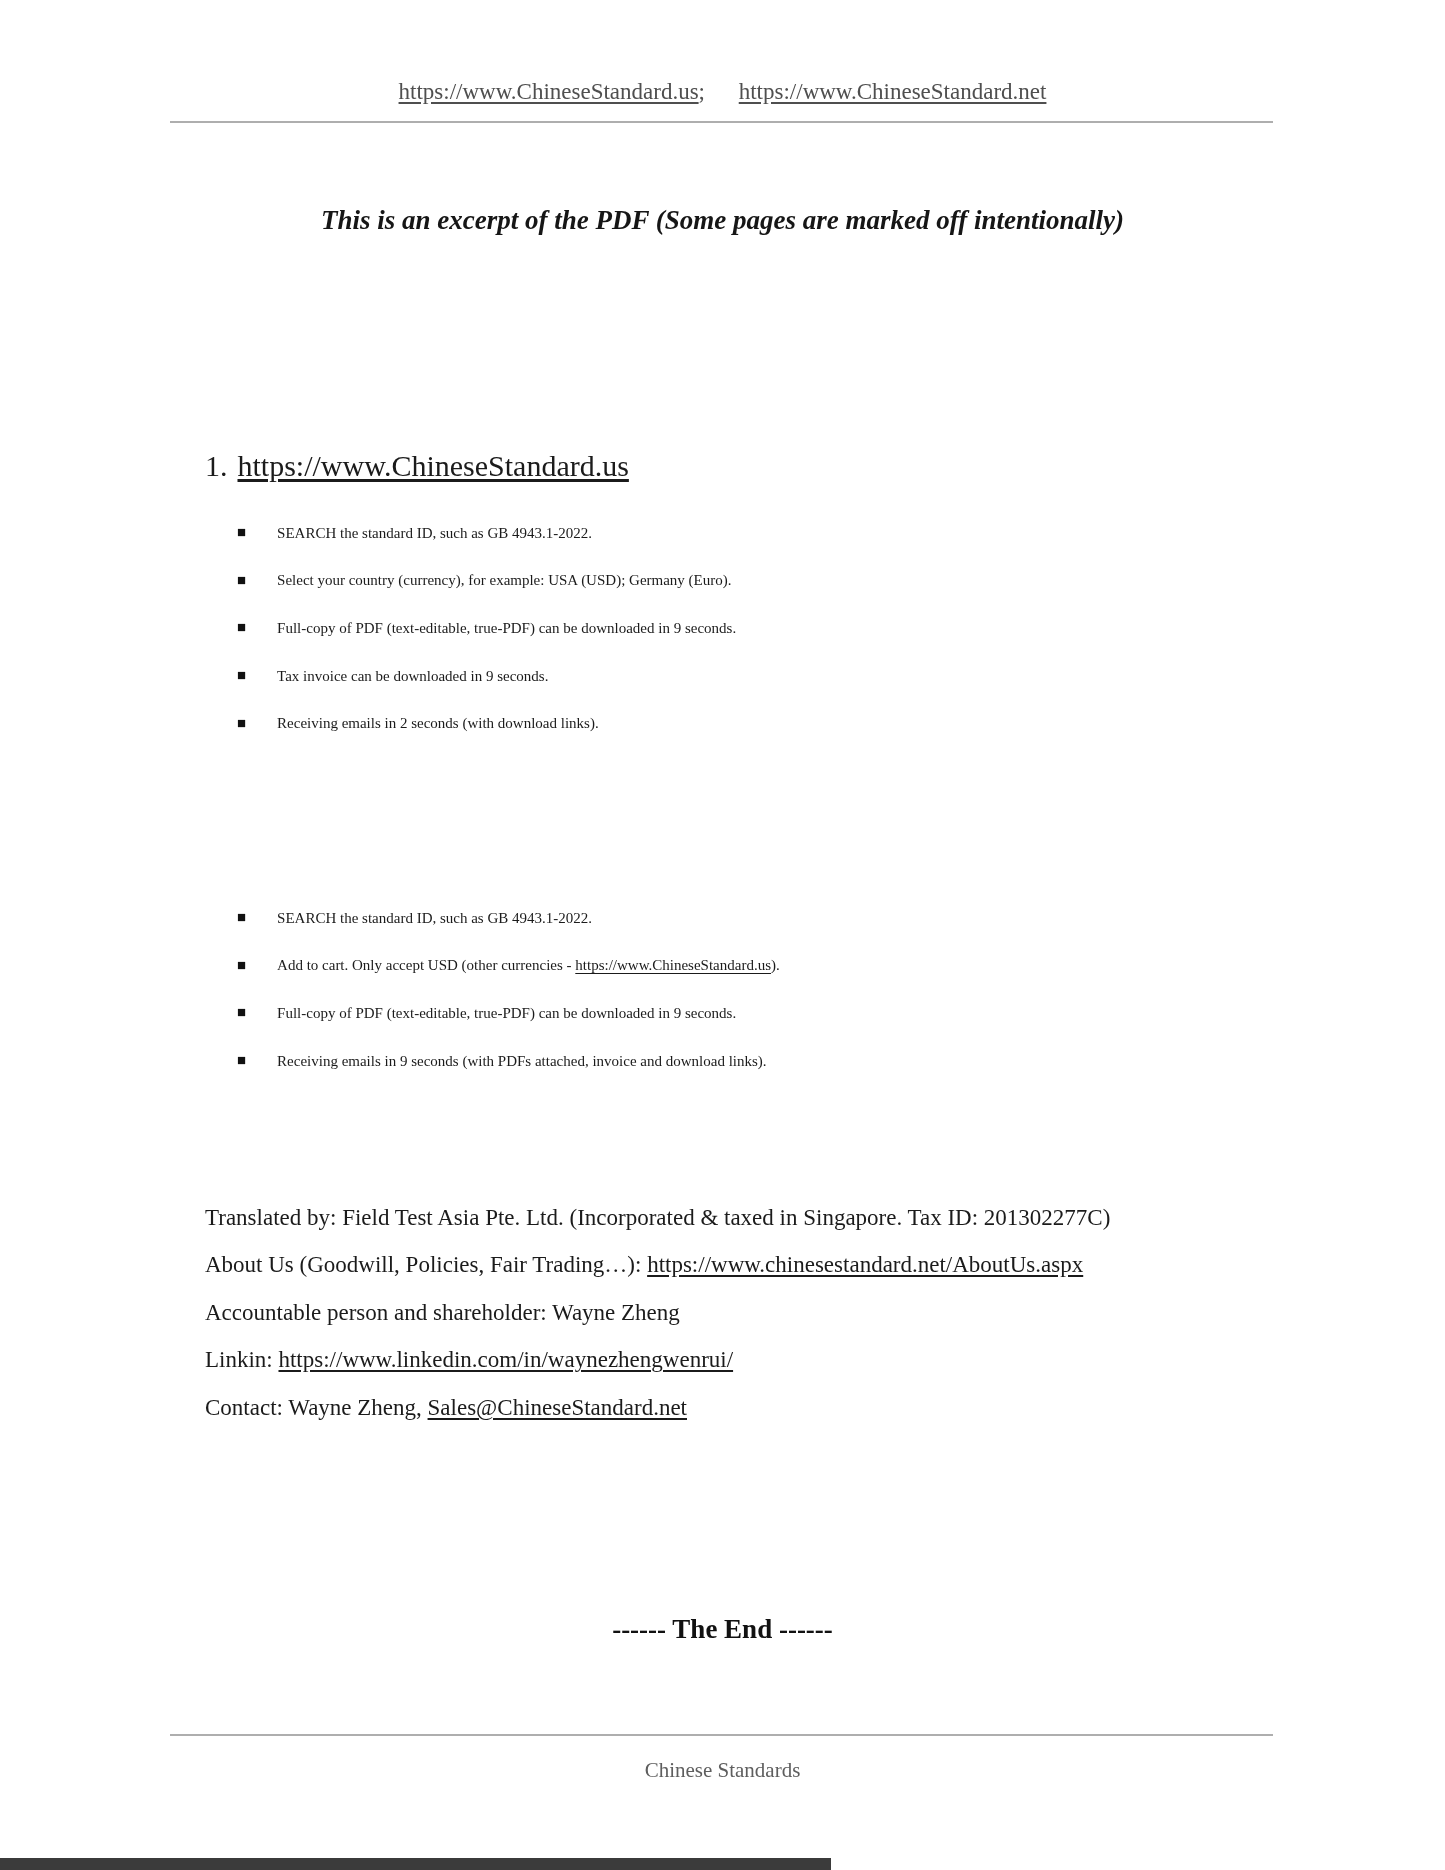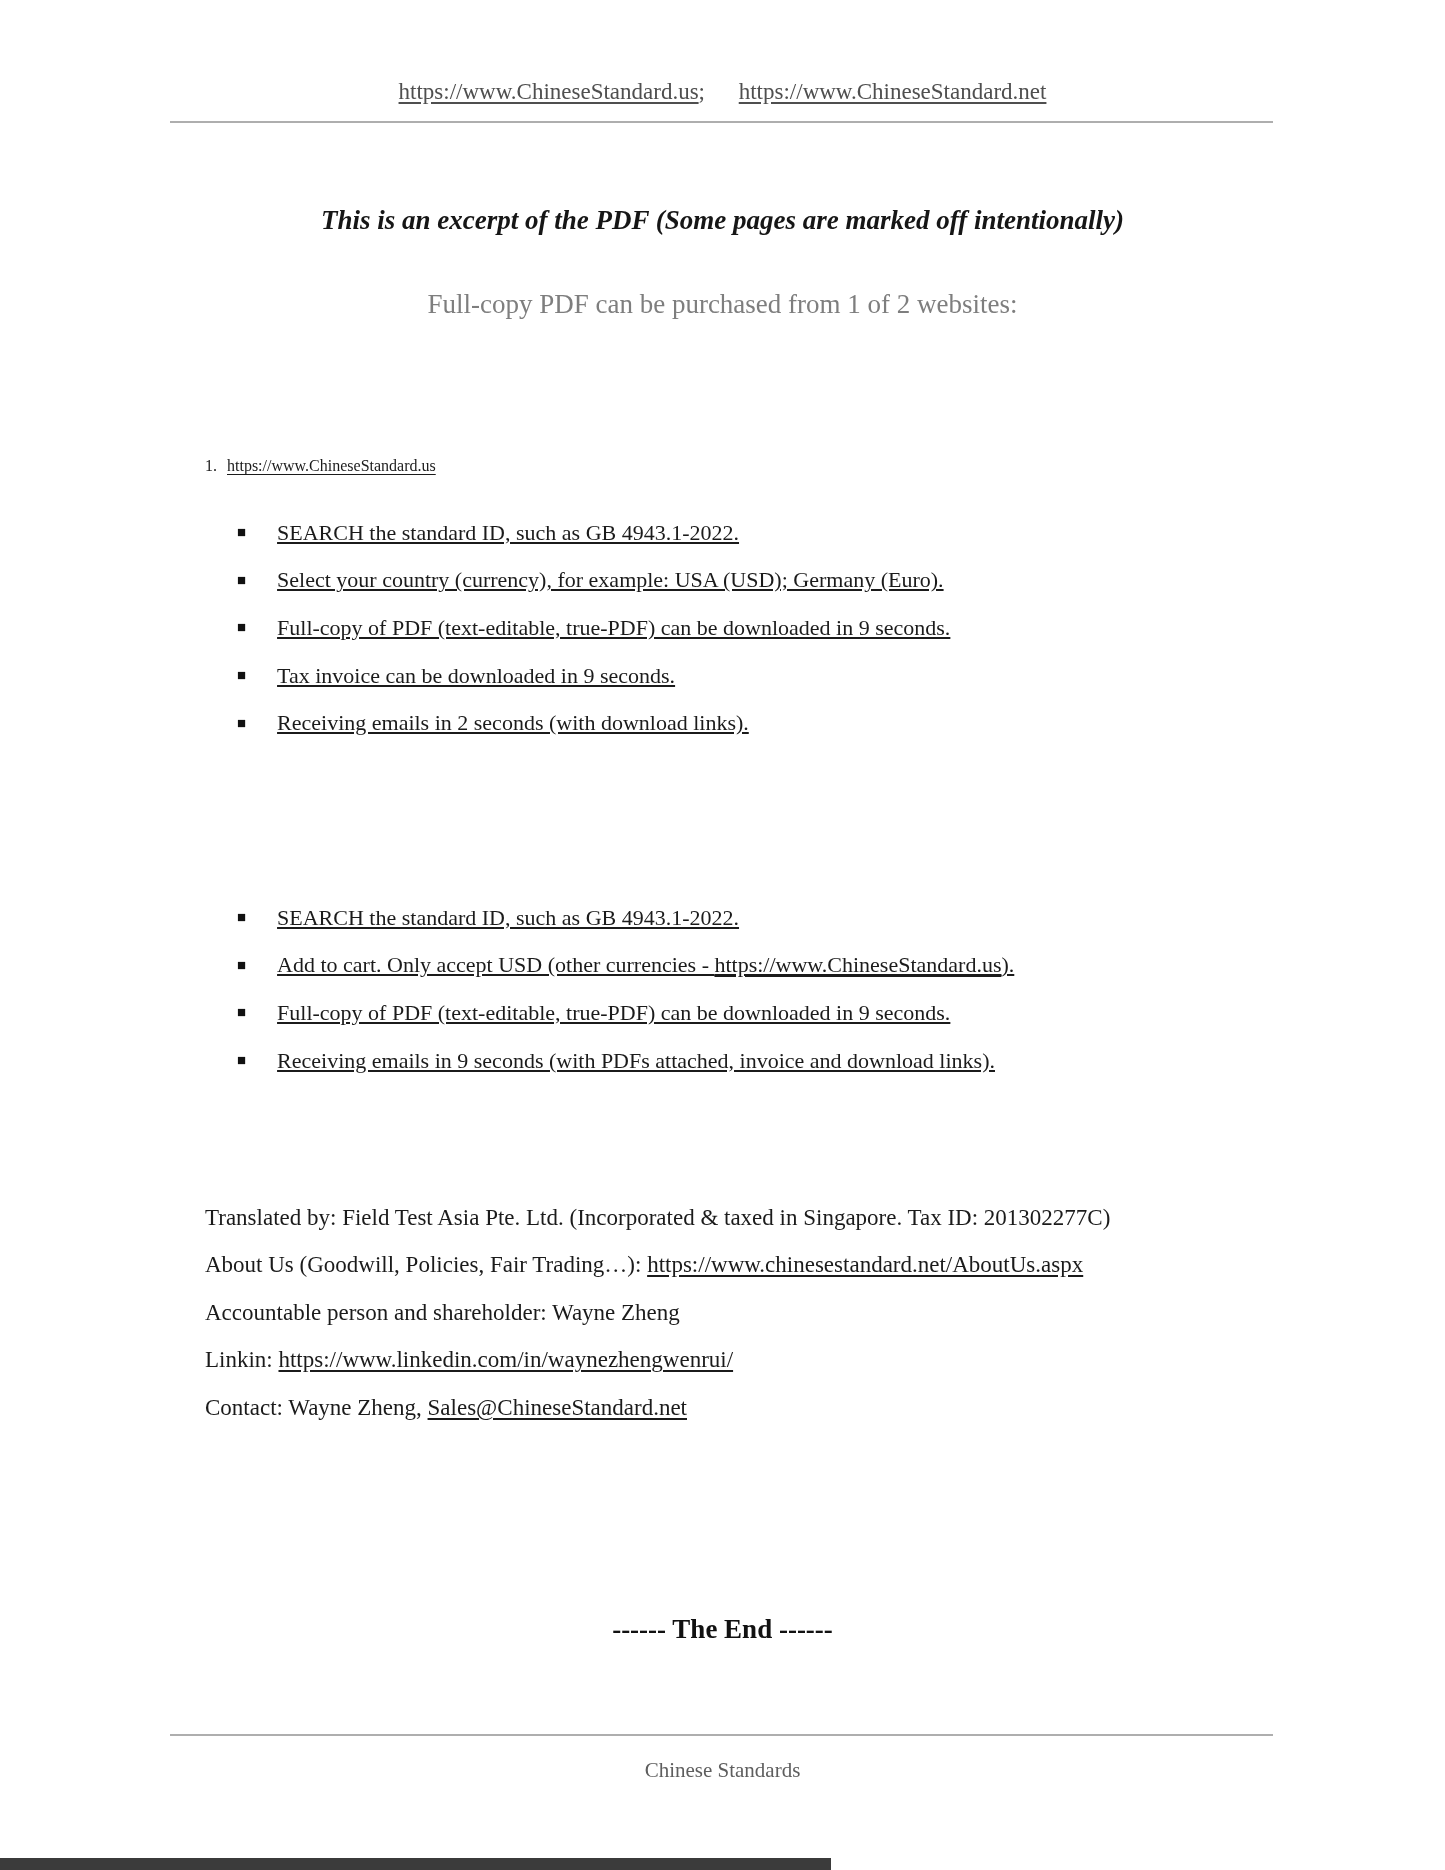--- a/index.html
+++ b/index.html
@@ -47,21 +47,21 @@
   }
   .page-subtitle {
     top: 286px;
     font-size: 27px;
     line-height: 36px;
     color: var(--color-subtitle, #7e7e7e);
   }
 
   .sec-heading {
     left: 205px;
-    font-size: 16px;
+    font-size: 30px;
     line-height: 34px;
     white-space: nowrap;
   }
   .sec-heading .sec-num { margin-right: 10px; }
   .sec1-heading { top: 449px; }
   .sec2-heading { top: 836px; }
 
   .link {
     text-decoration: underline;
     text-underline-offset: 3px;
@@ -84,23 +84,22 @@
     white-space: nowrap;
   }
   .sq {
     font-size: 15px;
     line-height: 15px;
     color: #111111;
     margin-right: 31px;
     flex: 0 0 auto;
   }
   .btext {
-    font-size: 22px;
+    font-size: 15px;
     line-height: 32px;
-    text-decoration: underline;
   }
 
   .info-block {
     top: 1186px;
     left: 205px;
     font-size: 23px;
     line-height: 32px;
   }
   .iline {
     height: 47.6px;
@@ -139,21 +138,20 @@
 
   <div class="abs centered header-row">
     <span class="link">https://www.ChineseStandard.us</span><span>;</span>
     <span class="link header-gap">https://www.ChineseStandard.net</span>
   </div>
 
   <div class="abs rule top-rule"></div>
 
   <div class="abs centered page-title">This is an excerpt of the PDF (Some pages are marked off intentionally)</div>
 
-  <div class="abs centered page-subtitle">Full-copy PDF can be purchased from 1 of 2 websites:</div>
 
   <div class="abs sec-heading sec1-heading">
     <span class="sec-num">1.</span><span class="link dark-link">https://www.ChineseStandard.us</span>
   </div>
 
   <ul class="abs bullets sec1-list">
     <li>
       <span class="sq">■</span>
       <span class="btext">SEARCH the standard ID, such as GB 4943.1-2022.</span>
     </li>

